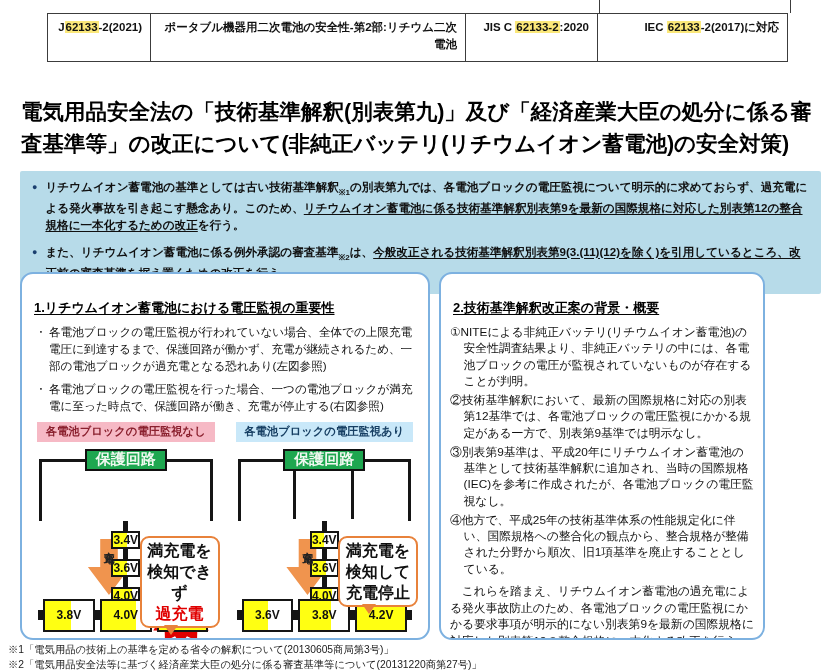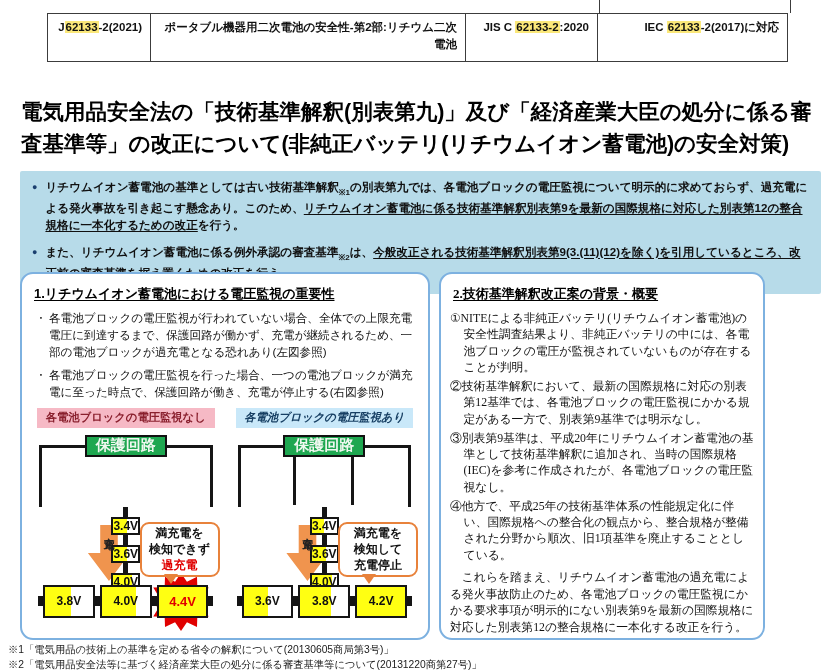--- a/index.html
+++ b/index.html
@@ -26,33 +26,33 @@
   .dot{color:#1a3f6f;font-size:9px;line-height:1;margin-top:5px;flex:0 0 auto;}
   .btext{font-size:11.6px;font-weight:600;line-height:1.47;color:#101010;margin:0;}
   .u{font-weight:800;text-decoration:underline;text-underline-offset:2px;}
   .ref{font-size:8px;vertical-align:-4px;font-weight:600;}
 
   
   .boxes{position:absolute;top:272px;left:20px;display:flex;gap:9px;}
   .box{box-sizing:border-box;background:#fff;border:2.5px solid #7db1e0;border-radius:13px;
        padding:7px 9px;height:368px;overflow:hidden;}
   .box-l{width:410px;}
-  .box-r{width:326px;font-family:Liberation Serif, serif;}
-  .box-title{font-size:13px;font-weight:800;margin:4px 0 7px 3px;color:#000;
+  .box-r{width:326px;}
+  .box-title{font-size:13px;font-weight:800;margin:18px 0 7px 3px;color:#000;
              text-decoration:underline;text-underline-offset:2px;}
   .li{display:flex;font-size:11.6px;line-height:1.45;margin:0 2px 7px 4px;color:#111;}
   .li .mk{flex:0 0 14px;}
 
   
   .diagrams{display:flex;gap:9px;}
   .diag{width:191px;}
   .dlabel{height:20px;margin:0 6px 7px;display:flex;align-items:center;justify-content:center;
           font-size:11.3px;font-weight:800;}
   .dlabel.pink{background:#f6b9c5;color:#8a202e;}
-  .dlabel.blue{background:#c9e8f9;color:#173f63;font-style:italic;}
+  .dlabel.blue{background:#c9e8f9;color:#173f63;}
   .canvas{position:relative;height:196px;}
   .wire{position:absolute;background:#151515;}
   .w-h{top:10px;left:8px;right:8px;height:3px;}
   .w-l{top:10px;left:8px;width:3px;height:62px;}
   .w-r{top:10px;right:8px;width:3px;height:62px;}
   .w-t1{top:20px;left:63px;width:3px;height:50px;}
   .w-t2{top:20px;left:121px;width:3px;height:50px;}
   .prot{position:absolute;top:0;left:50%;transform:translateX(-50%);width:82px;height:22px;
         background:#1ea750;border:2px solid #111;box-sizing:border-box;color:#f0f8f0;
         font-size:15px;font-weight:700;display:flex;align-items:center;justify-content:center;z-index:2;}
@@ -73,21 +73,21 @@
   .batt.danger{color:#e00000;font-size:13px;}
   .burst{position:absolute;top:138px;left:118px;width:64px;height:58px;background:#e00000;
     clip-path:polygon(100% 50%,84.8% 59.3%,93.3% 75%,75.5% 75.5%,75% 93.3%,59.3% 84.8%,50% 100%,
       40.7% 84.8%,25% 93.3%,24.5% 75.5%,6.7% 75%,15.2% 59.3%,0% 50%,15.2% 40.7%,6.7% 25%,
       24.5% 24.5%,25% 6.7%,40.7% 15.2%,50% 0%,59.3% 15.2%,75% 6.7%,75.5% 24.5%,93.3% 25%,84.8% 40.7%);}
   .charge-arrow{position:absolute;top:90px;left:56px;width:44px;height:56px;background:#f0944e;
     clip-path:polygon(30% 0,70% 0,70% 50%,98% 50%,50% 100%,2% 50%,30% 50%);}
   .charge-label{position:absolute;top:94px;left:70px;writing-mode:vertical-rl;font-size:11px;
     font-weight:800;color:#222;z-index:2;letter-spacing:2px;}
   .bubble{position:absolute;top:87px;right:1px;width:80px;box-sizing:border-box;background:#fff;
-    border:2px solid #e8823b;border-radius:9px;padding:2px 1px;text-align:center;font-size:12px;
+    border:2px solid #e8823b;border-radius:9px;padding:2px 1px;text-align:center;font-size:16px;
     font-weight:700;line-height:1.32;z-index:3;color:#101010;}
   .bubble .bl{display:block;}
   .bubble .red{color:#e00000;}
   .tail{position:absolute;bottom:-9px;left:22px;width:0;height:0;border-left:7px solid transparent;
     border-right:7px solid transparent;border-top:10px solid #e8823b;}
 
   
   .item{font-size:11.8px;line-height:1.38;color:#111;margin:0 0 3px;padding-left:1.15em;text-indent:-1.15em;}
   .concl{font-size:11.8px;line-height:1.4;margin:6px 0 5px;text-indent:1em;color:#111;}
   .sched{font-size:12px;margin:1px 0 0 6px;color:#111;line-height:1.4;}

